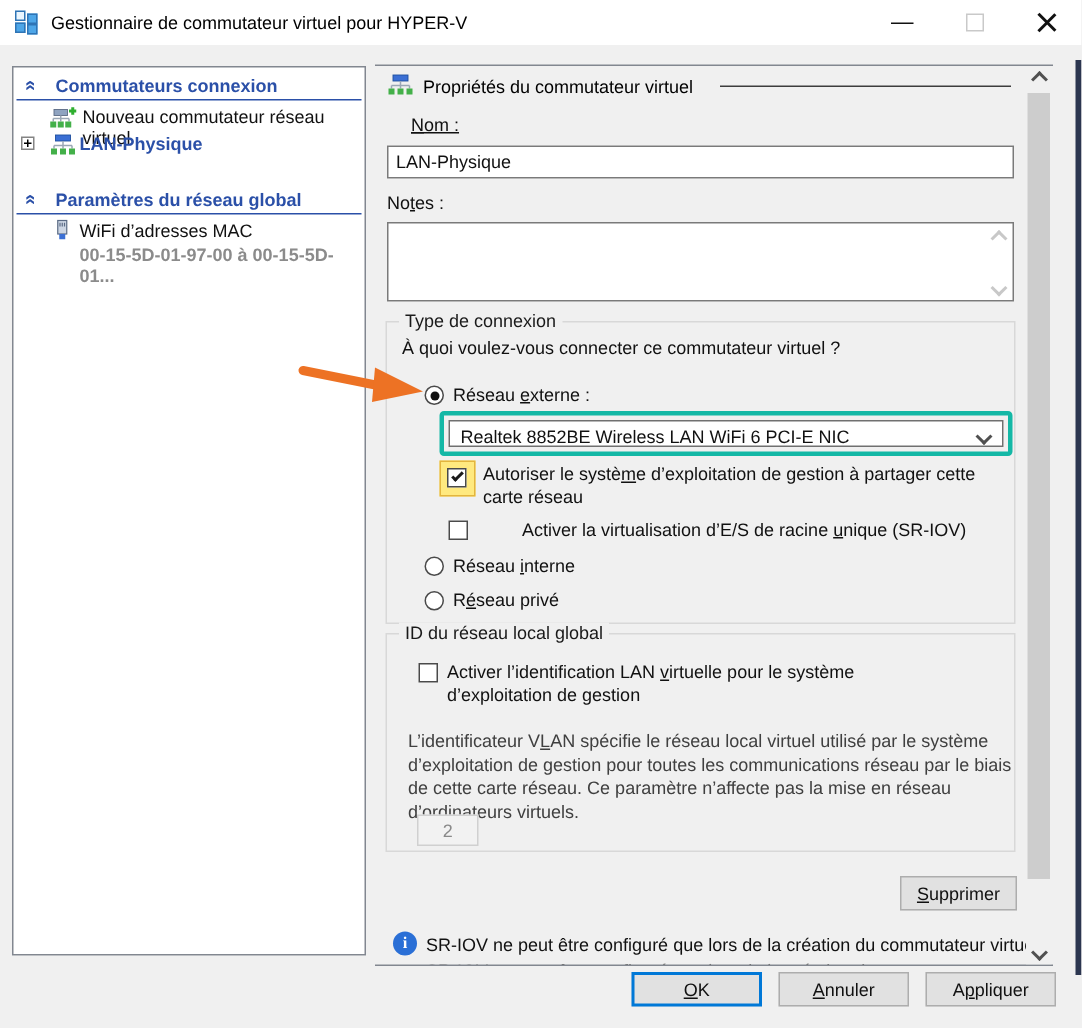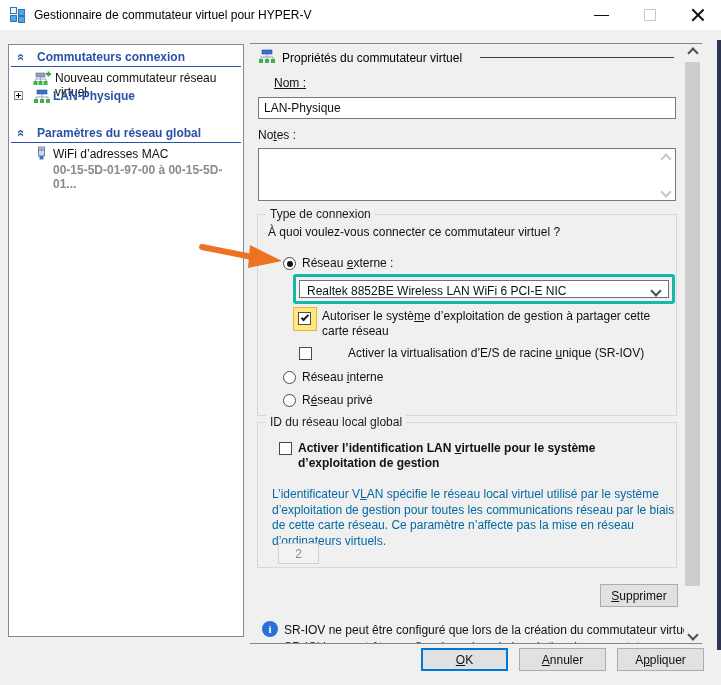--- a/index.html
+++ b/index.html
@@ -74,21 +74,21 @@
                      border-left:2px solid #1b1b1b; border-bottom:2px solid #1b1b1b; transform:rotate(-45deg); }
   .opt-label { position:absolute; line-height:15px; }
 
   .hl-orange { position:absolute; border:3px solid #14b8a6; border-radius:3px; background:transparent; }
   .hl-yellow { position:absolute; background:#FFE97F; border:1px solid #e3b53e; }
   .combo { position:absolute; left:3px; top:3px; right:3px; bottom:3px; background:#fff;
            border:1px solid #707070; }
   .combo .combo-text { position:absolute; left:7px; top:3px; color:#111; }
   .combo .chev-down { position:absolute; right:8px; top:6px; }
 
-  .vlan-desc { position:absolute; color:#0369a1; line-height:15.5px; }
+  .vlan-desc { position:absolute; color:#404040; line-height:15.5px; }
   .vlan-input { position:absolute; width:41px; height:21px; background:#f2f2f2; border:1px solid #d0d0d0;
                 color:#8a8a8a; text-align:center; font-family:"Liberation Sans",sans-serif; font-size:12px; }
 
   .btn { position:absolute; height:23px; background:#e1e1e1; border:1px solid #adadad;
          font-family:"Liberation Sans",sans-serif; font-size:12px; color:#111;
          display:flex; align-items:center; justify-content:center; }
   .btn-default { border:2px solid #0078D7; }
 
   .info-icon { position:absolute; width:16px; height:16px; border-radius:50%; background:#2a6fd6;
                color:#fff; font-weight:bold; font-size:11px; text-align:center; line-height:16px;
@@ -236,21 +236,21 @@
     <span class="opt-label" style="left:44px;top:155px;">Réseau <u>i</u>nterne</span>
 
     <span class="radio" style="left:25px;top:179px;"></span>
     <span class="opt-label" style="left:44px;top:178px;">R<u>é</u>seau privé</span>
   </div>
 
   <div class="group" style="left:7px;top:378px;width:420px;height:146px;">
     <span class="group-title">ID du réseau local global</span>
 
     <span class="checkbox" style="left:21px;top:19px;"></span>
-    <span class="opt-label" style="left:40px;top:18px;width:340px;font-weight:bold;">Activer l’identification LAN <u>v</u>irtuelle pour le système d’exploitation de gestion</span>
+    <span class="opt-label" style="left:40px;top:18px;width:340px;">Activer l’identification LAN <u>v</u>irtuelle pour le système d’exploitation de gestion</span>
 
     <div class="vlan-desc" style="left:14px;top:64px;width:404px;">L’identificateur V<u>L</u>AN spécifie le réseau local virtuel utilisé par le système d’exploitation de gestion pour toutes les communications réseau par le biais de cette carte réseau. Ce paramètre n’affecte pas la mise en réseau d’ordinateurs virtuels.</div>
 
     <input class="vlan-input" style="left: 20px; top: 120px;" disabled="" value="2">
   </div>
 
   <button class="btn" style="left:350px;top:540px;width:78px;"><u>S</u>upprimer</button>
 
   <div class="info-icon" style="left:12px;top:577px;">i</div>
   <div class="info-text" style="left:34px;top:579px;">SR-IOV ne peut être configuré que lors de la création du commutateur virtuel.</div>

